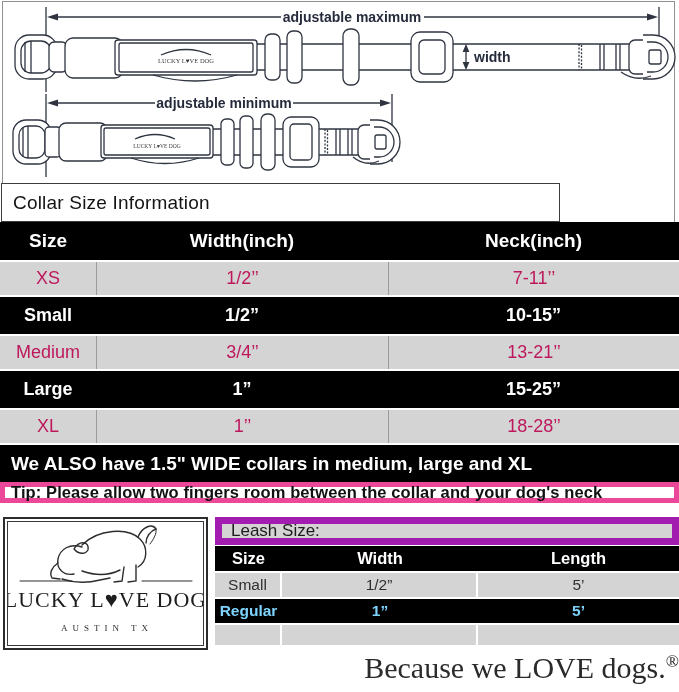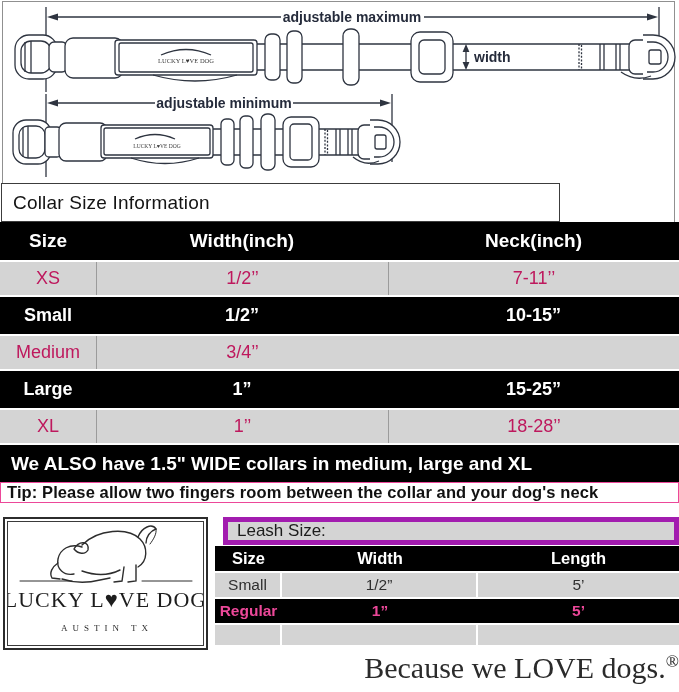--- a/index.html
+++ b/index.html
@@ -30,21 +30,21 @@
   }
   .cell{display:flex;align-items:center;justify-content:center;box-sizing:border-box;}
   .c0{width:96px;}.c1{width:292px;}.c2{flex:1;}
   .trow.light .c1,.trow.light .c2{border-left:1px solid #9b9b9b;}
   #note-row{
     display:flex;align-items:center;height:37px;background:#000;color:#fff;
     font-weight:bold;font-size:19px;padding-left:11px;box-sizing:border-box;
   }
   #tip-row{
     display:flex;align-items:center;height:21px;background:#fff;color:#111;
-    border:1px solid #ec4899;box-sizing:border-box;font-weight:bold;
+    border:5px solid #ec4899;box-sizing:border-box;font-weight:bold;
     font-size:16.5px;padding-left:6px;letter-spacing:.1px;
   }
   
   #logo-box{
     position:absolute;left:3px;top:517px;width:205px;height:133px;
     border:2px solid #2c2c2c;box-sizing:border-box;background:#fff;
   }
   #logo-inner{
     margin:2px;height:calc(100% - 6px);border:1px solid #3a3a3a;
     display:flex;flex-direction:column;align-items:center;justify-content:flex-end;
@@ -54,27 +54,27 @@
     font-family:"Liberation Serif","DejaVu Serif",serif;
     font-size:22px;letter-spacing:1px;color:#1d1d1d;line-height:1;white-space:nowrap;
   }
   #logo-city{
     font-size:9px;letter-spacing:5px;color:#2c2c2c;margin:12px 0 12px 3px;
     font-family:"Liberation Serif","DejaVu Serif",serif;
   }
   
   #leash-panel{position:absolute;left:215px;top:517px;width:464px;}
   #leash-title{
-    height:28px;background:#d4d4d4;border:5px solid #a21caf;box-sizing:border-box;
-    display:flex;align-items:center;padding-left:9px;font-size:17px;color:#1c1c1c;margin-left:8px;
+    height:28px;background:#d4d4d4;border:7px solid #a21caf;box-sizing:border-box;
+    display:flex;align-items:center;padding-left:9px;font-size:17px;color:#1c1c1c;
   }
   #leash-table{margin-top:1px;}
   .lrow{display:flex;width:100%;box-sizing:border-box;border-bottom:2px solid #fff;}
   .lrow.head{height:27px;background:#000;color:#fff;font-weight:bold;font-size:16.5px;}
-  .lrow.dark{height:26px;background:#000;color:#ec4899;font-weight:bold;font-size:15.5px;}
+  .lrow.dark{height:26px;background:#000;color:#7dd3fc;font-weight:bold;font-size:15.5px;}
   .lrow.light{height:26px;background:#d4d4d4;color:#2f2f2f;font-size:15.5px;}
   .lrow .cell{min-height:100%;}
   .l0{width:67px;}.l1{width:196px;}.l2{flex:1;text-align:center;}
   .lrow.light .cell{border-right:2px solid #fff;background:#d4d4d4;}
   .lrow.light .l2{border-right:none;}
   .lrow.empty{height:22px;background:#fff;}
   .lrow.empty .cell{background:#d4d4d4;border-right:2px solid #fff;}
   .lrow.empty .l2{border-right:none;}
   
   #tagline{
@@ -198,20 +198,21 @@
     <div class="cell c2">7-11’’</div>
   </div>
   <div class="trow dark">
     <div class="cell c0">Small</div>
     <div class="cell c1">1/2”</div>
     <div class="cell c2">10-15”</div>
   </div>
   <div class="trow light">
     <div class="cell c0">Medium</div>
     <div class="cell c1">3/4’’</div>
+    <div class="cell c2">13-21’’</div>
   </div>
   <div class="trow dark">
     <div class="cell c0">Large</div>
     <div class="cell c1">1”</div>
     <div class="cell c2">15-25”</div>
   </div>
   <div class="trow light">
     <div class="cell c0">XL</div>
     <div class="cell c1">1’’</div>
     <div class="cell c2">18-28’’</div>

